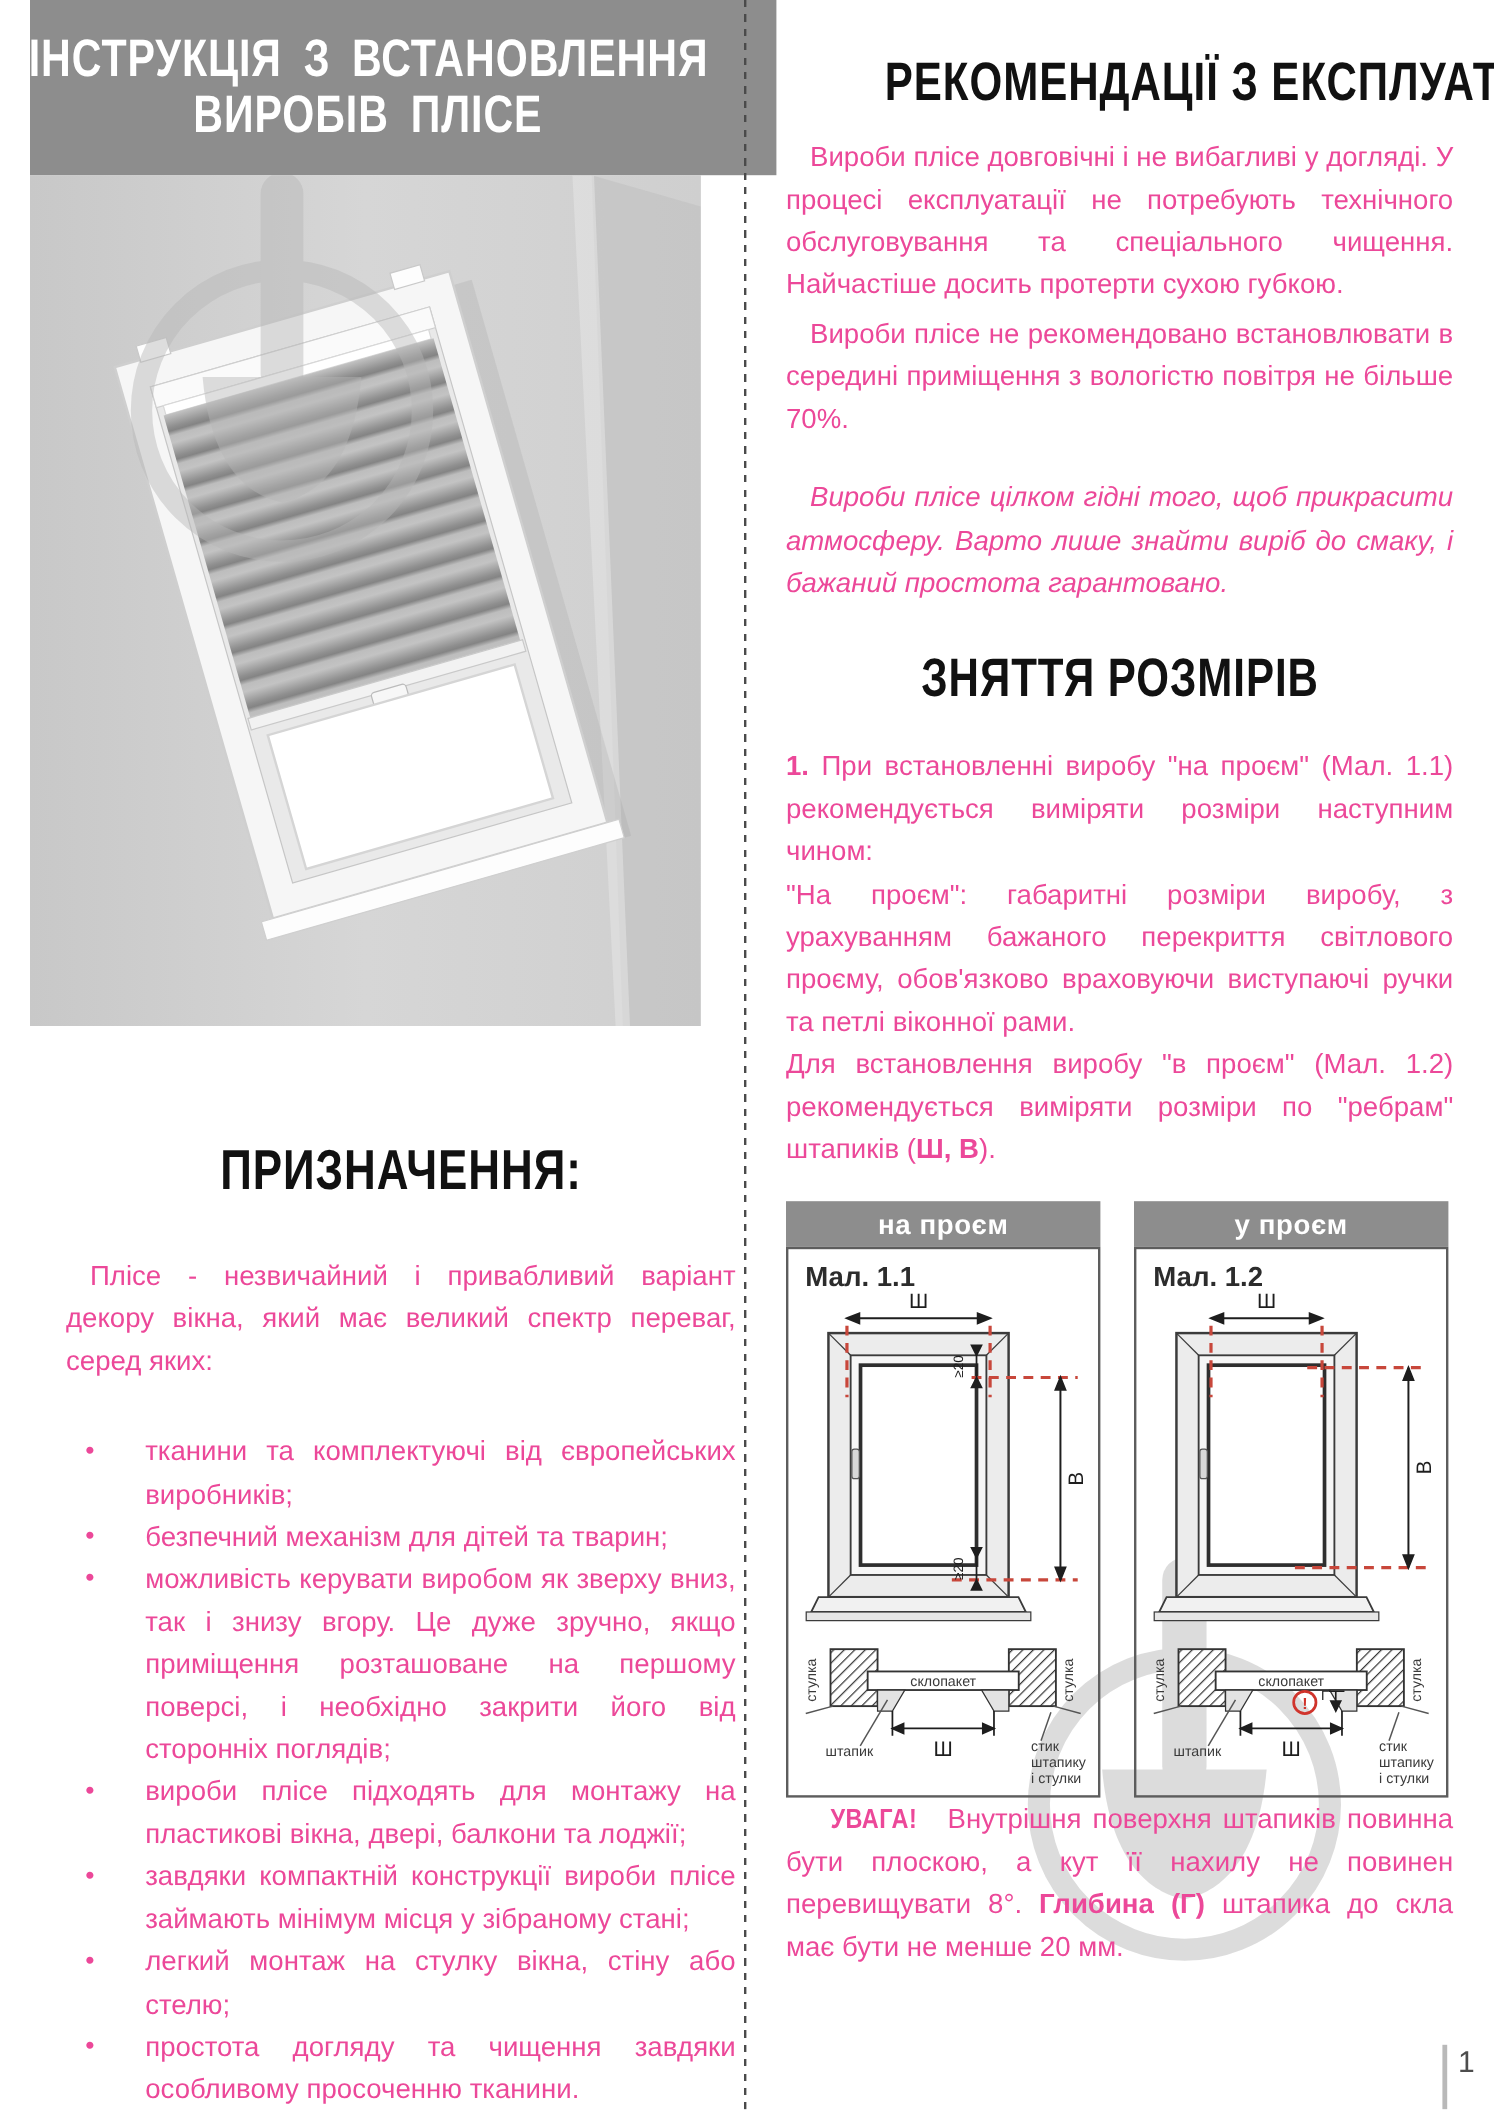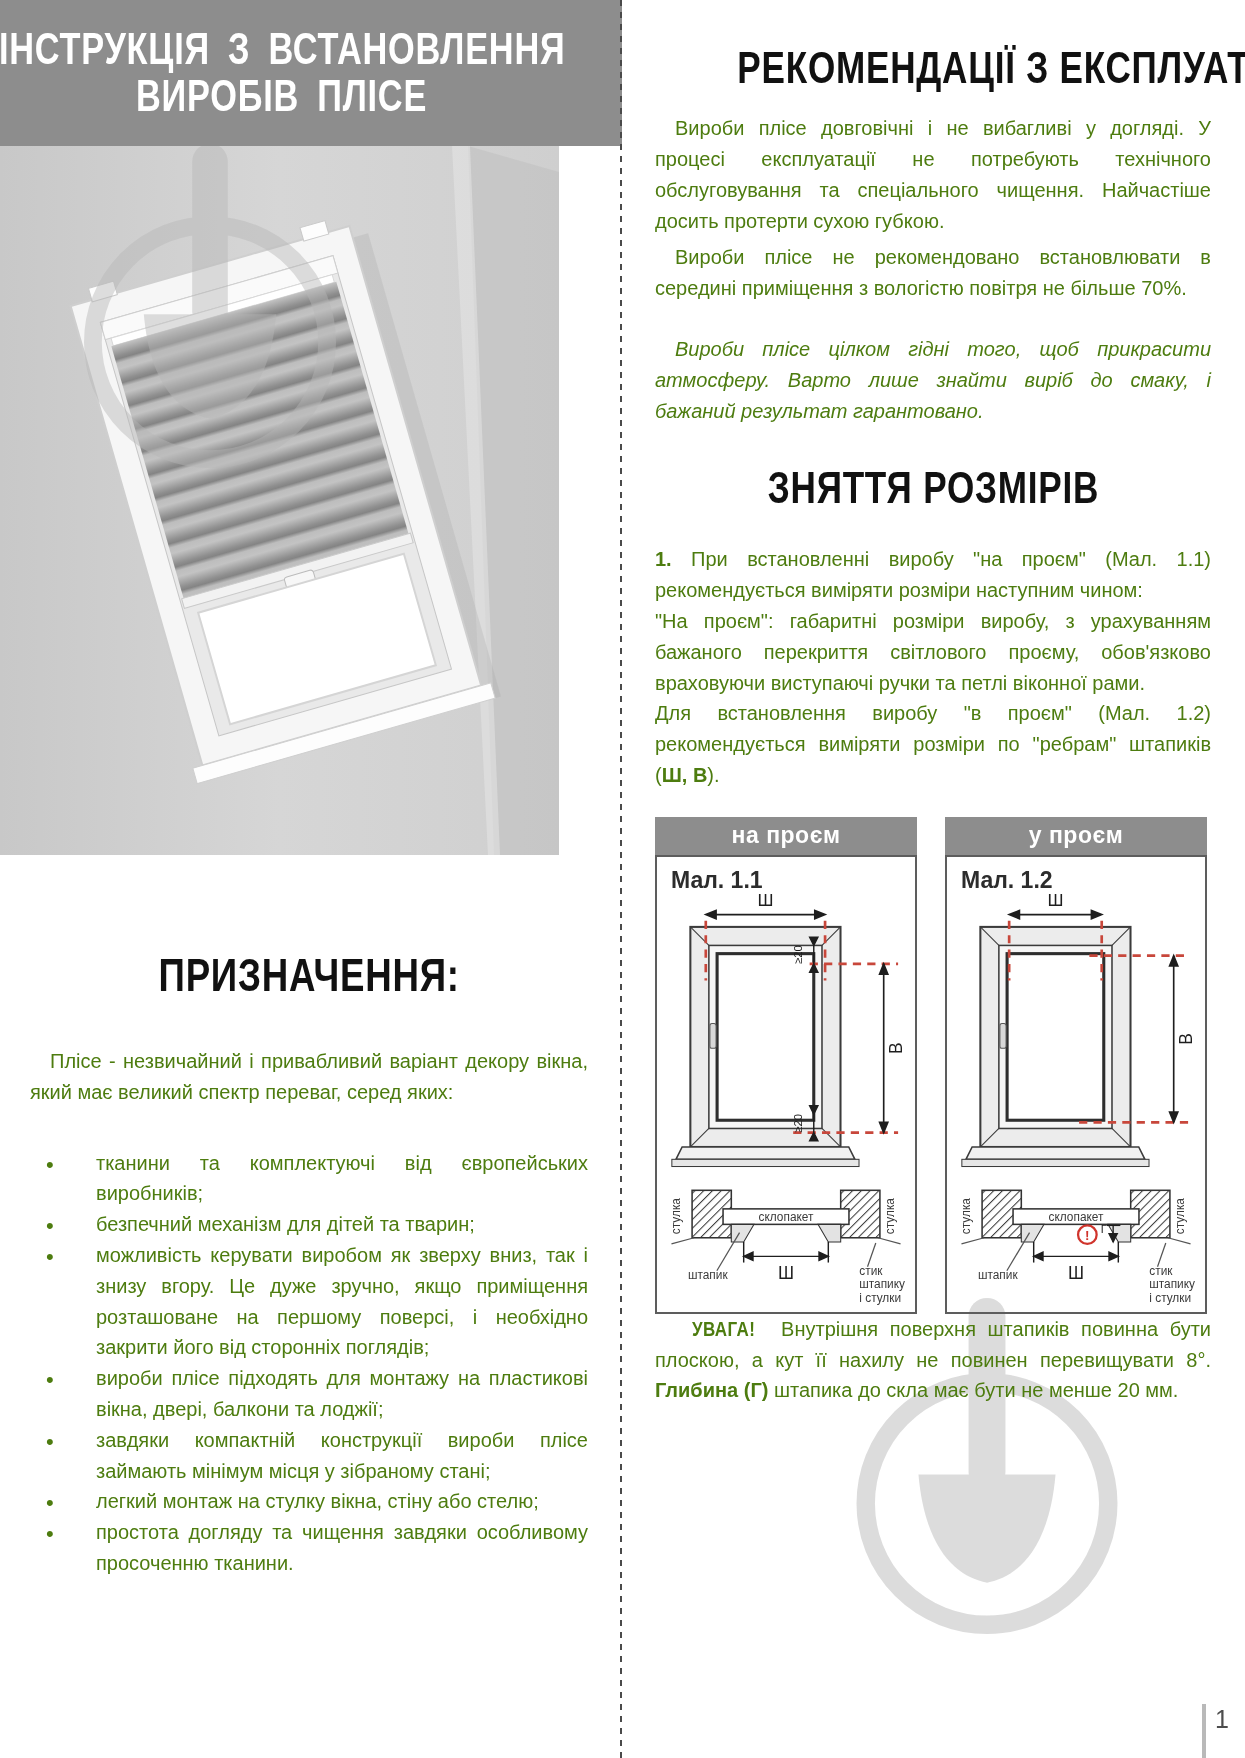--- a/index.html
+++ b/index.html
@@ -2,37 +2,37 @@
 <html lang="uk"><head>
 <meta charset="utf-8">
 <style>
   html,body{margin:0;padding:0;background:#ffffff;}
   .page{position:relative;width:1245px;height:1758px;background:#fff;overflow:hidden;
         font-family:"Liberation Sans",sans-serif;color:#1d1d1d;}
   
   .divider{position:absolute;left:620px;top:0;bottom:0;width:2px;z-index:3;
            background:repeating-linear-gradient(to bottom,#4a4a4a 0 6px,transparent 6px 12px);}
   
-  .left-col{position:absolute;left:0;top:0;width:622px;z-index:1;}
+  .left-col{position:absolute;left:0;top:0;width:622px;z-index:1;padding-left:25px;}
   .left-header{width:622px;height:146px;background:#8d8d8d;display:flex;flex-direction:column;
                justify-content:center;align-items:center;padding-right:58px;box-sizing:border-box;}
   .left-header .hline{display:block;text-align:center;line-height:1.06;}
   .cond{display:inline-block;transform:scaleX(0.78);transform-origin:50% 50%;white-space:nowrap;
         font-weight:bold;letter-spacing:1px;}
   .left-header .cond{font-size:44px;color:#ffffff;word-spacing:10px;}
   .photo-panel{position:relative;width:559px;height:709px;overflow:hidden;
                background:linear-gradient(100deg,#c6c6c6 0%,#d7d7d7 45%,#cecece 75%,#d8d8d8 100%);}
   .photo-panel svg.window-art{position:absolute;left:0;top:0;}
   .wm{position:absolute;pointer-events:none;}
   .wm-top{left:70px;top:-8px;width:280px;height:332px;color:#b7b7b7;opacity:.45;z-index:2;}
   .wm-bottom{left:842px;top:1292px;width:290px;height:344px;color:#d9d9d9;opacity:.9;z-index:0;position:absolute;}
   .purpose{padding:0 34px 0 30px;}
   .purpose-heading{text-align:center;margin:92px 0 44px 0;}
   .purpose-heading .cond{font-size:47px;color:#111;}
-  .body-text{font-size:20px;line-height:1.54;text-align:justify;color:#4d7c0f;}
+  .body-text{font-size:23px;line-height:1.54;text-align:justify;color:#ec4899;}
   .indent{text-indent:20px;}
   ul.dotlist{list-style:none;margin:40px 0 0 0;padding:0;}
   ul.dotlist li{position:relative;padding-left:66px;margin:0;}
   ul.dotlist li::before{content:"\2022";position:absolute;left:16px;top:0;font-size:22px;}
   
   .right-col{position:absolute;left:655px;top:0;width:556px;z-index:1;}
   .care-heading{text-align:center;margin:44px 0 22px 0;line-height:1.05;}
   .care-heading .cond{font-size:45px;color:#111;}
   .right-col p{margin:0;}
   .p-gap-s{margin-top:6px !important;}
@@ -134,21 +134,21 @@
   </aside>
 
   <main class="right-col">
 
     <div class="care-heading">
       <div><span class="cond">РЕКОМЕНДАЦІЇ З ЕКСПЛУАТАЦІЇ</span></div>
     </div>
 
     <p class="body-text indent">Вироби плісе довговічні і не вибагливі у догляді. У процесі експлуатації не потребують технічного обслуговування та спеціального чищення. Найчастіше досить протерти сухою губкою.</p>
     <p class="body-text indent p-gap-s">Вироби плісе не рекомендовано встановлювати в середині приміщення з вологістю повітря не більше 70%.</p>
-    <p class="body-text indent italic p-gap-m">Вироби плісе цілком гідні того, щоб прикрасити атмосферу. Варто лише знайти виріб до смаку, і бажаний результат гарантовано.</p>
+    <p class="body-text indent italic p-gap-m">Вироби плісе цілком гідні того, щоб прикрасити атмосферу. Варто лише знайти виріб до смаку, і бажаний простота гарантовано.</p>
 
     <div class="measure-heading">
       <span class="cond">ЗНЯТТЯ РОЗМІРІВ</span>
     </div>
 
     <p class="body-text"><b>1.</b> <span>При встановленні виробу "на проєм" (Мал. 1.1) рекомендується виміряти розміри наступним чином:</span></p>
 
 
     <p class="body-text">"На проєм": габаритні розміри виробу, з урахуванням бажаного перекриття світлового проєму, обов'язково враховуючи виступаючі ручки та петлі віконної рами.</p>
     <p class="body-text"><span>Для встановлення виробу "в проєм" (Мал. 1.2) рекомендується виміряти розміри по "ребрам" штапиків (</span><b>Ш, В</b><span>).</span></p>

